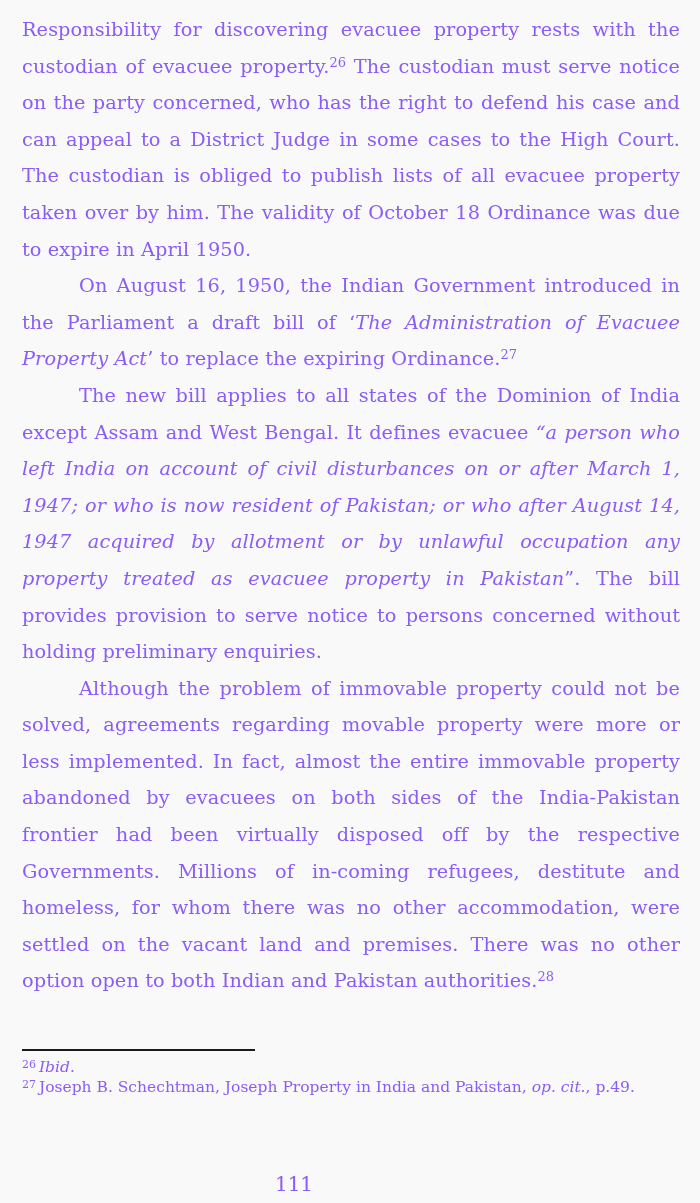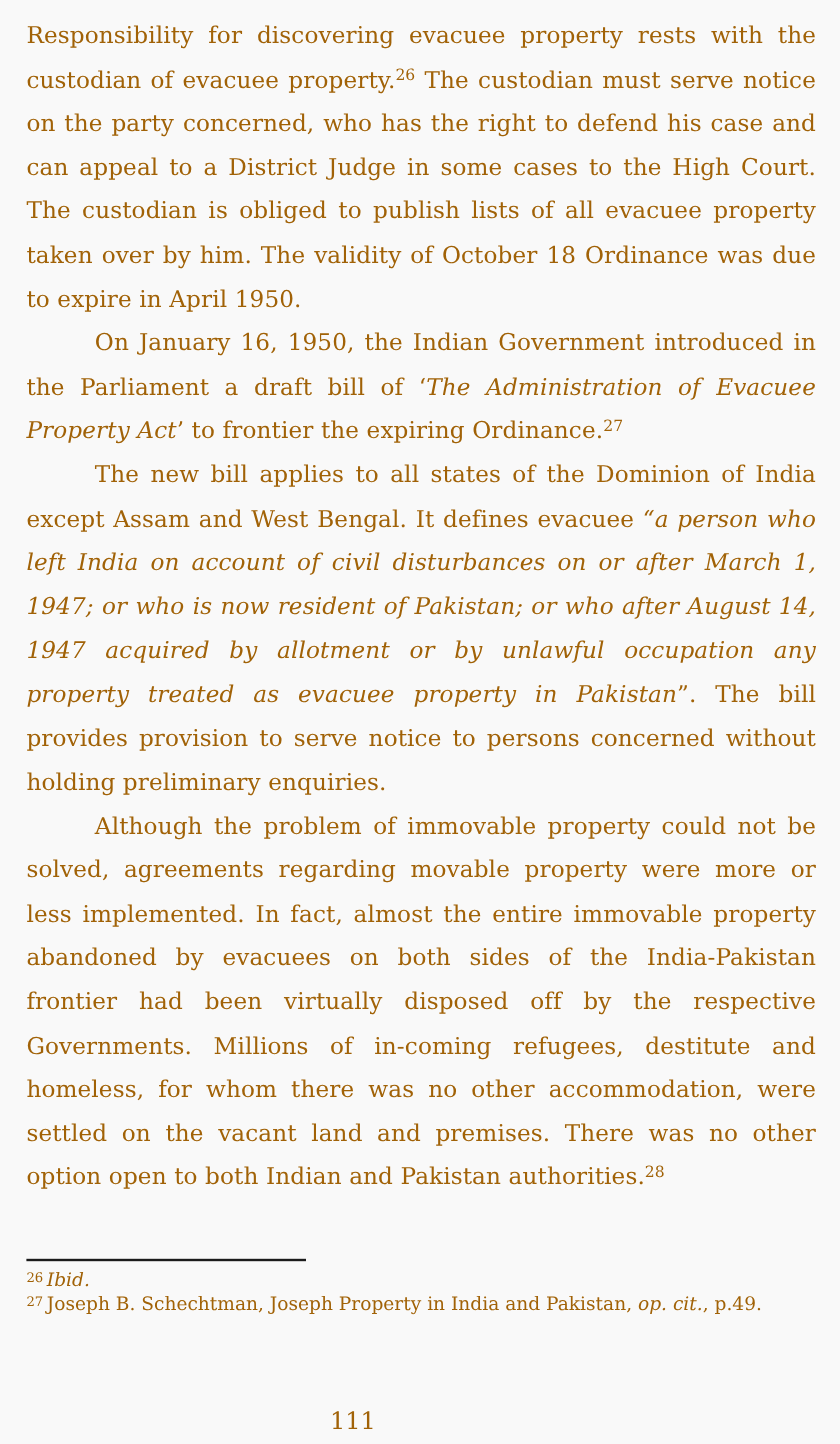--- a/index.html
+++ b/index.html
@@ -8,21 +8,21 @@
     width: 700px;
     height: 1203px;
     background: #f9f9f9;
     overflow: hidden;
   }
   .page {
     position: relative;
     width: 700px;
     height: 1203px;
     font-family: "DejaVu Serif", serif;
-    color: #a16207;
+    color: #8b5cf6;
     background: #f9f9f9;
   }
   .body-text {
     position: absolute;
     top: 12px;
     left: 22px;
     right: 20px;
   }
   p.para {
     margin: 0;
@@ -73,21 +73,21 @@
     line-height: 24px;
   }
   i { font-style: italic; }
 </style>
 </head>
 <body>
 
 <main class="page">
   <section class="body-text" id="paragraphs">
       <p class="para"><span>Responsibility for discovering evacuee property rests with the custodian of evacuee property.</span><sup class="fn-ref">26</sup><span> The custodian must serve notice on the party concerned, who has the right to defend his case and can appeal to a District Judge in some cases to the High Court. The custodian is obliged to publish lists of all evacuee property taken over by him. The validity of October 18 Ordinance was due to expire in April 1950.</span></p>
-      <p class="para indent"><span>On January 16, 1950, the Indian Government introduced in the Parliament a draft bill of ‘</span><i>The Administration of Evacuee Property Act</i><span>’ to frontier the expiring Ordinance.</span><sup class="fn-ref">27</sup></p>
+      <p class="para indent"><span>On August 16, 1950, the Indian Government introduced in the Parliament a draft bill of ‘</span><i>The Administration of Evacuee Property Act</i><span>’ to replace the expiring Ordinance.</span><sup class="fn-ref">27</sup></p>
       <p class="para indent"><span>The new bill applies to all states of the Dominion of India except Assam and West Bengal. It defines evacuee </span><i>“a person who left India on account of civil disturbances on or after March 1, 1947; or who is now resident of Pakistan; or who after August 14, 1947 acquired by allotment or by unlawful occupation any property treated as evacuee property in Pakistan</i><span>”. The bill provides provision to serve notice to persons concerned without holding preliminary enquiries.</span></p>
       <p class="para indent"><span>Although the problem of immovable property could not be solved, agreements regarding movable property were more or less implemented. In fact, almost the entire immovable property abandoned by evacuees on both sides of the India-Pakistan frontier had been virtually disposed off by the respective Governments. Millions of in-coming refugees, destitute and homeless, for whom there was no other accommodation, were settled on the vacant land and premises. There was no other option open to both Indian and Pakistan authorities.</span><sup class="fn-ref">28</sup></p>
     </section>
 
   <footer class="footnotes">
     <div class="fn-rule"></div>
     <div id="footnote-list">
         <div class="footnote"><sup>26</sup><i>Ibid.</i></div>
         <div class="footnote"><sup>27</sup><span>Joseph B. Schechtman, Joseph Property in India and Pakistan, </span><i>op. cit.</i><span>, p.49.</span></div>
       </div>

